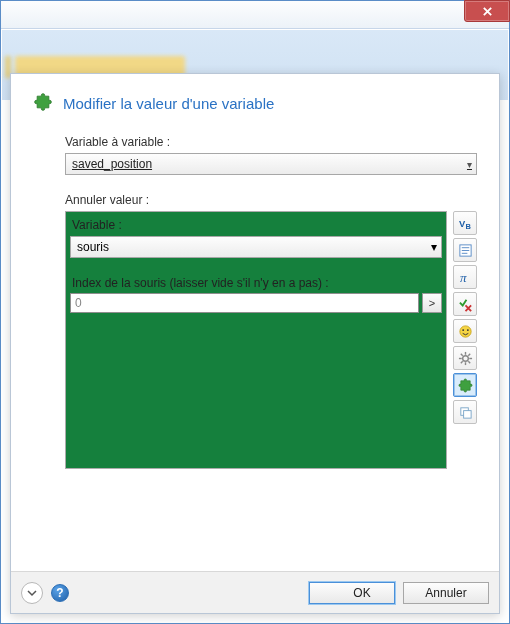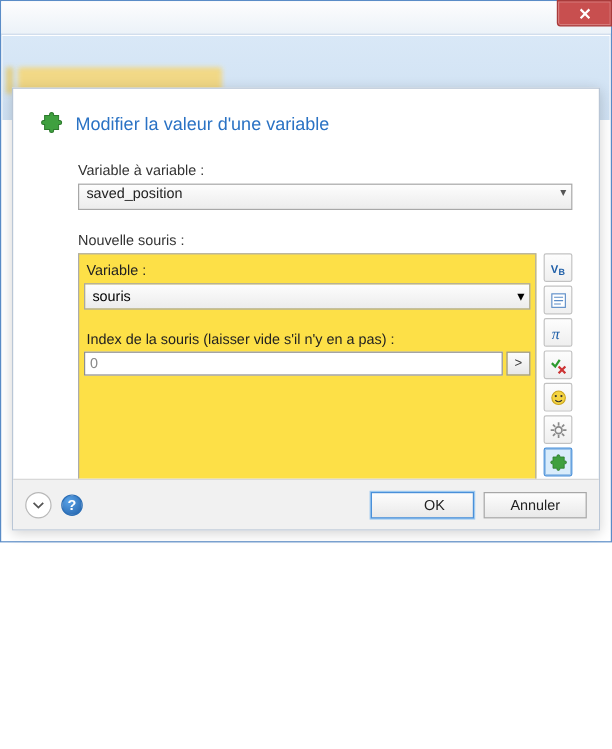--- a/index.html
+++ b/index.html
@@ -7,21 +7,21 @@
     margin: 0; padding: 0;
     width: 510px; height: 624px;
     font-family: "Segoe UI", Tahoma, sans-serif;
     font-size: 12px;
     background: #fff;
     overflow: hidden;
   }
   
   .window {
     position: relative;
-    width: 510px; height: 452px;
+    width: 510px; height: 624px;
     border: 1px solid #5a8cc7;
     background: #fff;
   }
   .titlebar {
     height: 28px;
     background: linear-gradient(#fdfdfe, #ecf2f8);
     border-bottom: 1px solid #c7d6e9;
     position: relative;
   }
   .titlebar-title {
@@ -95,41 +95,43 @@
   .dialog-title {
     color: #2a72c4;
     font-size: 15px;
   }
   .field-label {
     color: #333;
     margin: 0 0 4px 32px;
   }
   .select {
     display: flex;
+    align-items: center;
     justify-content: space-between;
     height: 22px;
     border: 1px solid #a7a7a7;
     background: linear-gradient(#fdfdfd, #ececec);
     padding: 0 4px 0 6px;
     margin-left: 32px;
     margin-bottom: 18px;
     font-size: 12px;
     color: #222;
+    text-decoration: underline;
   }
   .select .chev { font-size: 10px; color: #555; }
 
   .panel-area {
     margin-left: 32px;
     display: flex;
     gap: 6px;
   }
   .panel {
     flex: 1 1 auto;
     border: 1px solid #acacac;
-    background: #fde047;
+    background: #15803d;
     padding: 4px 4px;
     height: 258px;
   }
   .panel-label {
     display: flex;
     justify-content: space-between;
     align-items: center;
     color: #222;
     padding: 2px 2px 4px 2px;
   }
@@ -260,21 +262,21 @@
         </span>
         <span class="dialog-title">Modifier la valeur d'une variable</span>
       </div>
 
       <div class="field-label">Variable à variable :</div>
       <div class="select">
         <span>saved_position</span>
         <span class="chev">▾</span>
       </div>
 
-      <div class="field-label">Nouvelle souris :</div>
+      <div class="field-label">Annuler valeur :</div>
 
       <div class="panel-area">
         <div class="panel">
           <div class="panel-label">
             <span>Variable :</span>
           </div>
           <div class="inner-select">
             <span>souris</span>
             <span class="chev">▾</span>
           </div>

